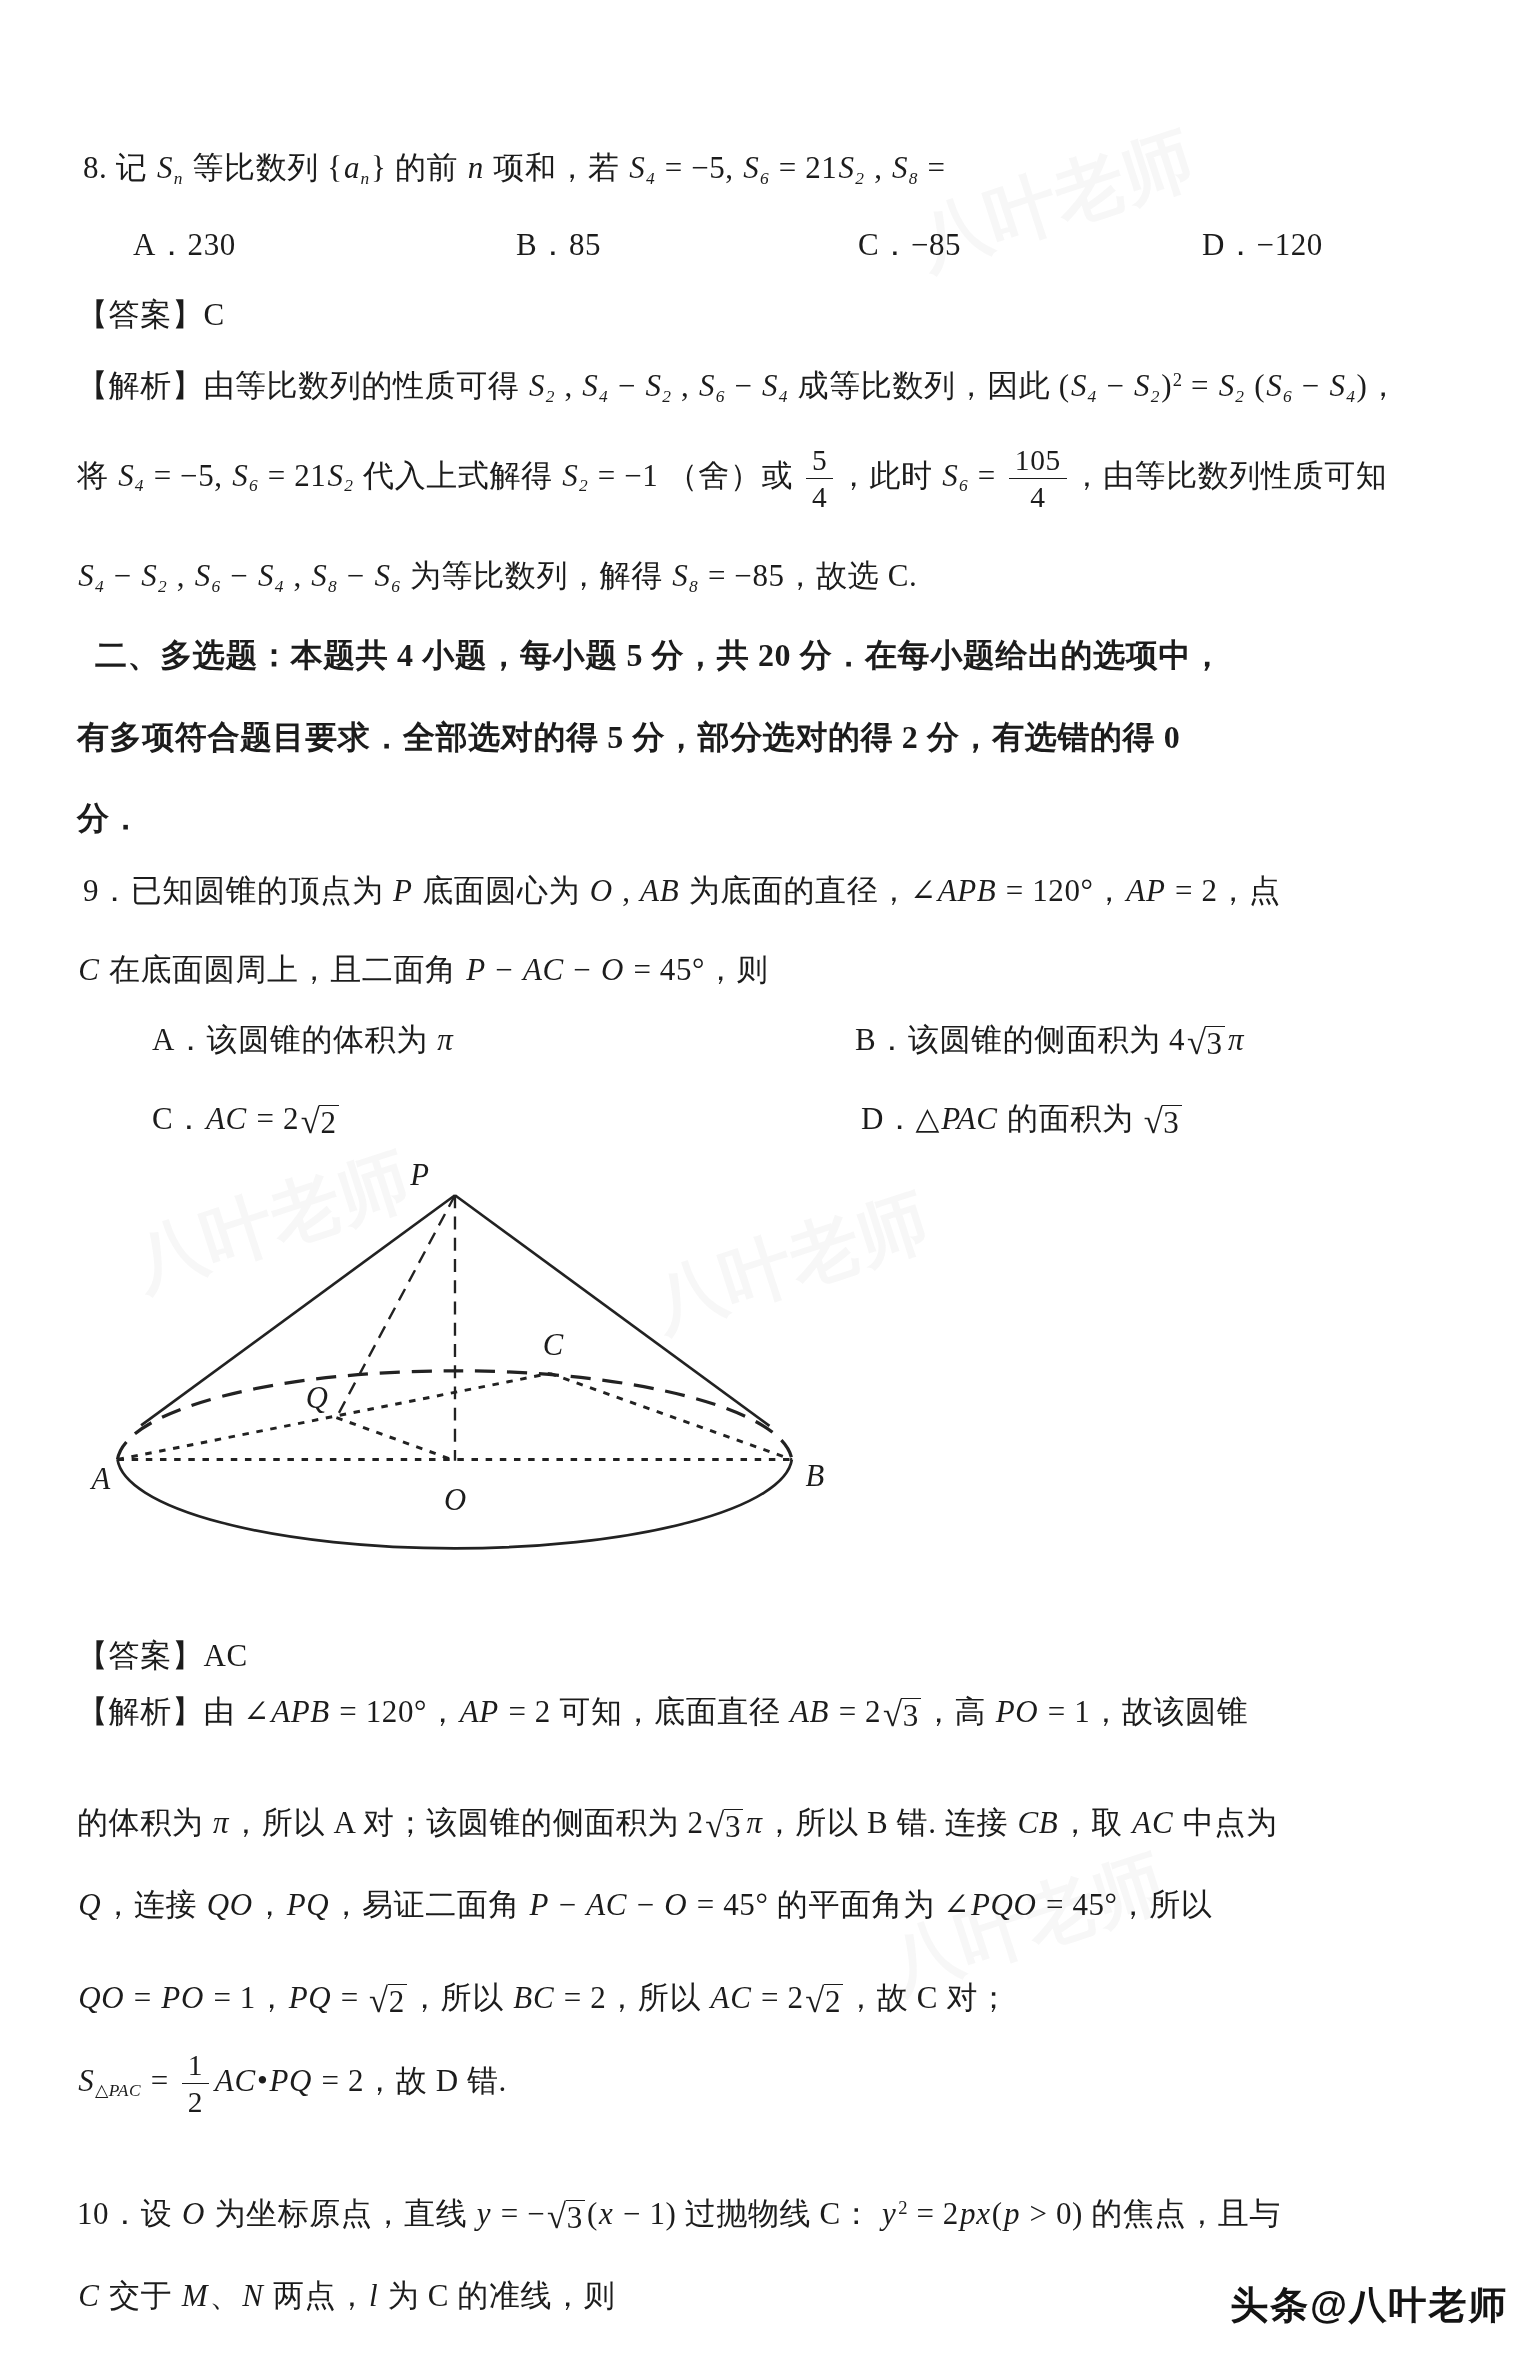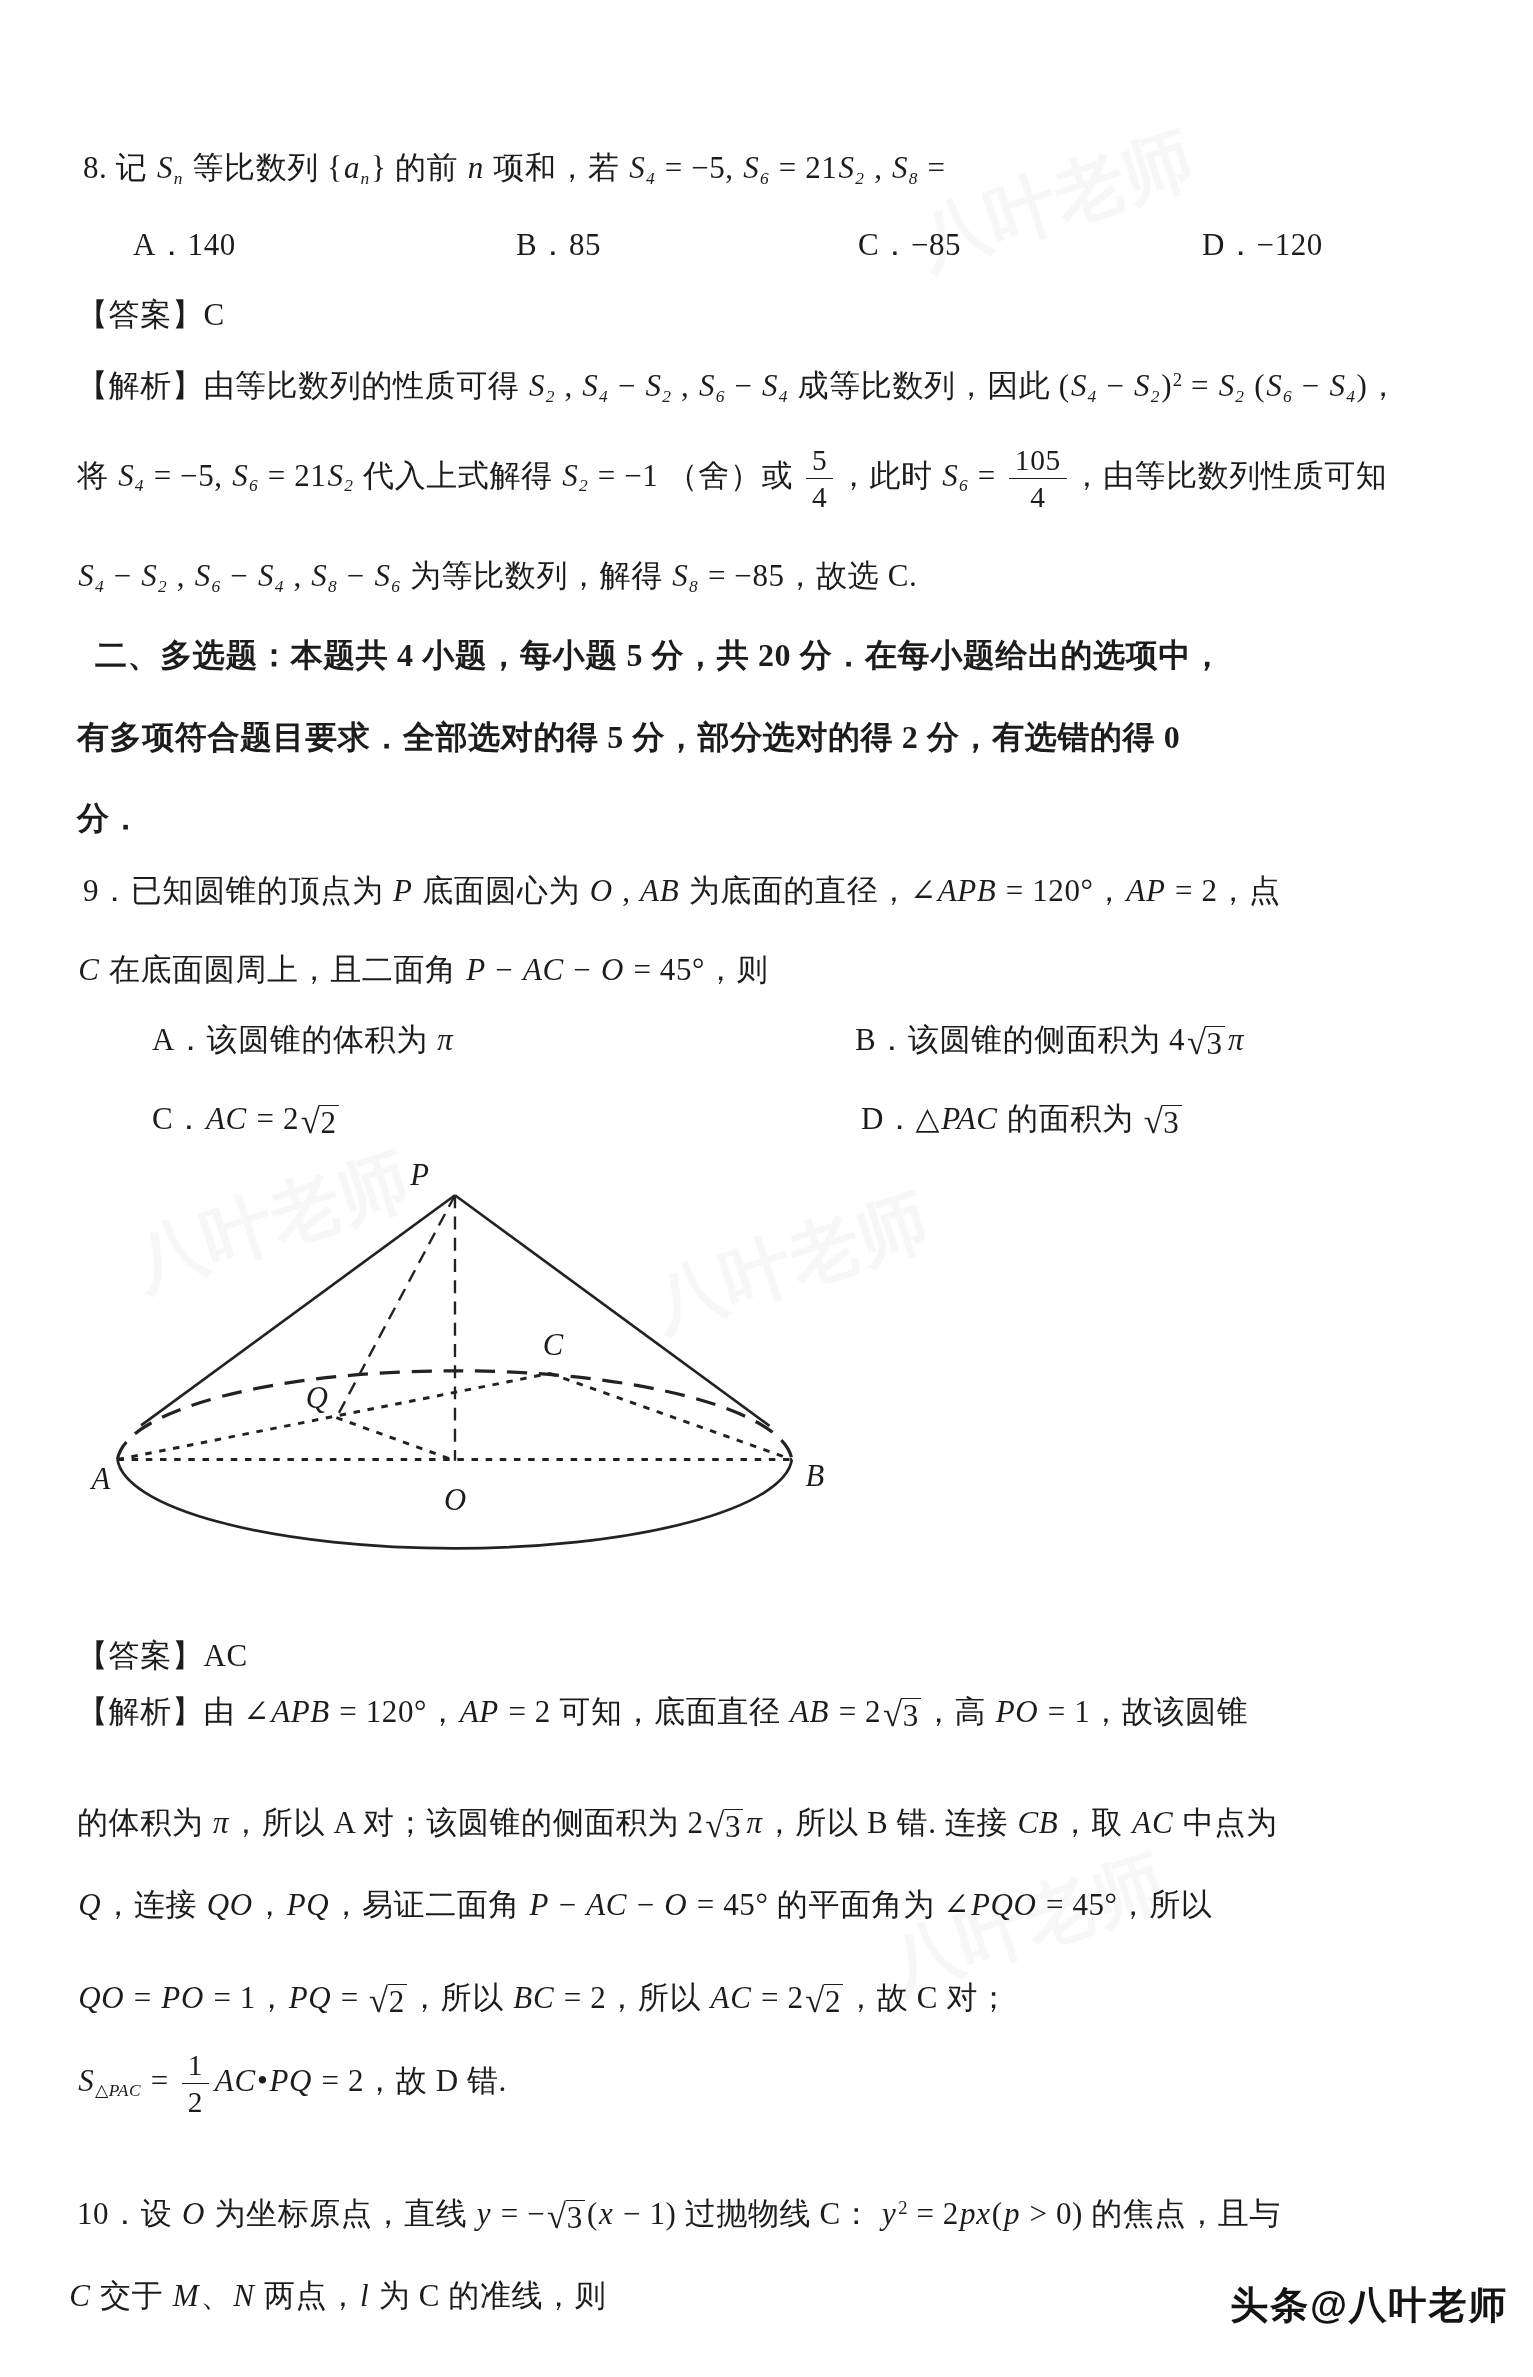--- a/index.html
+++ b/index.html
@@ -57,21 +57,21 @@
 <body>
 
 <div class="ghost" style="left:914px;top:153px;">八叶老师</div>
 <div class="ghost" style="left:130px;top:1174px;">八叶老师</div>
 <div class="ghost" style="left:649px;top:1215px;">八叶老师</div>
 <div class="ghost" style="left:885px;top:1876px;">八叶老师</div>
 
 <div class="line" style="top:100px;left:83px;">8. 记 <span class="m">S</span><span class="msub">n</span> 等比数列 {<span class="m">a</span><span class="msub">n</span>} 的前 <span class="m">n</span> 项和，若 <span class="m">S</span><span class="msub">4</span> = −5, <span class="m">S</span><span class="msub">6</span> = 21<span class="m">S</span><span class="msub">2</span> , <span class="m">S</span><span class="msub">8</span> =</div>
 
 <div class="line" style="top:177px;left:0;width:1533px;">
-  <span class="opt" style="left:133px;">A．140</span>
+  <span class="opt" style="left:133px;">A．230</span>
   <span class="opt" style="left:504px;margin-left:12px;">B．85</span>
   <span class="opt" style="left:858px;">C．−85</span>
   <span class="opt" style="left:1202px;">D．−120</span>
 </div>
 
 <div class="line" style="top:247px;left:77px;">【答案】C</div>
 <div class="line" style="top:318px;left:77px;">【解析】由等比数列的性质可得 <span class="m">S</span><span class="msub">2</span> , <span class="m">S</span><span class="msub">4</span> − <span class="m">S</span><span class="msub">2</span> , <span class="m">S</span><span class="msub">6</span> − <span class="m">S</span><span class="msub">4</span> 成等比数列，因此 (<span class="m">S</span><span class="msub">4</span> − <span class="m">S</span><span class="msub">2</span>)<span class="msup">2</span> = <span class="m">S</span><span class="msub">2</span> (<span class="m">S</span><span class="msub">6</span> − <span class="m">S</span><span class="msub">4</span>)，</div>
 <div class="line" style="top:396px;left:77px;">将 <span class="m">S</span><span class="msub">4</span> = −5, <span class="m">S</span><span class="msub">6</span> = 21<span class="m">S</span><span class="msub">2</span> 代入上式解得 <span class="m">S</span><span class="msub">2</span> = −1 （舍）或 <span class="frac">
       <span class="fn">5</span>
       <span class="fd">4</span>
@@ -148,16 +148,16 @@
     </span>，故 C 对；</div>
 <div class="line" style="top:2001px;left:77px;"><span class="m">S</span><span class="msub">△PAC</span> = <span class="frac">
       <span class="fn">1</span>
       <span class="fd">2</span>
     </span><span class="m">AC</span>•<span class="m">PQ</span> = 2，故 D 错.</div>
 
 <div class="line" style="top:2146px;left:77px;">10．设 <span class="m">O</span> 为坐标原点，直线 <span class="m">y</span> = −<span class="sqrt">
       <span class="rad">√</span>
       <span class="vinc">3</span>
     </span>(<span class="m">x</span> − 1) 过抛物线 C： <span class="m">y</span><span class="msup">2</span> = 2<span class="m">px</span>(<span class="m">p</span> &gt; 0) 的焦点，且与</div>
-<div class="line" style="top:2228px;left:68px;"><span class="m">C</span> 交于 <span class="m">M</span>、<span class="m">N</span> 两点，<span class="m">l</span> 为 C 的准线，则</div>
+<div class="line" style="top:2228px;left:77px;"><span class="m">C</span> 交于 <span class="m">M</span>、<span class="m">N</span> 两点，<span class="m">l</span> 为 C 的准线，则</div>
 
 <div class="badge">头条@八叶老师</div>
 
 
 </body></html>

